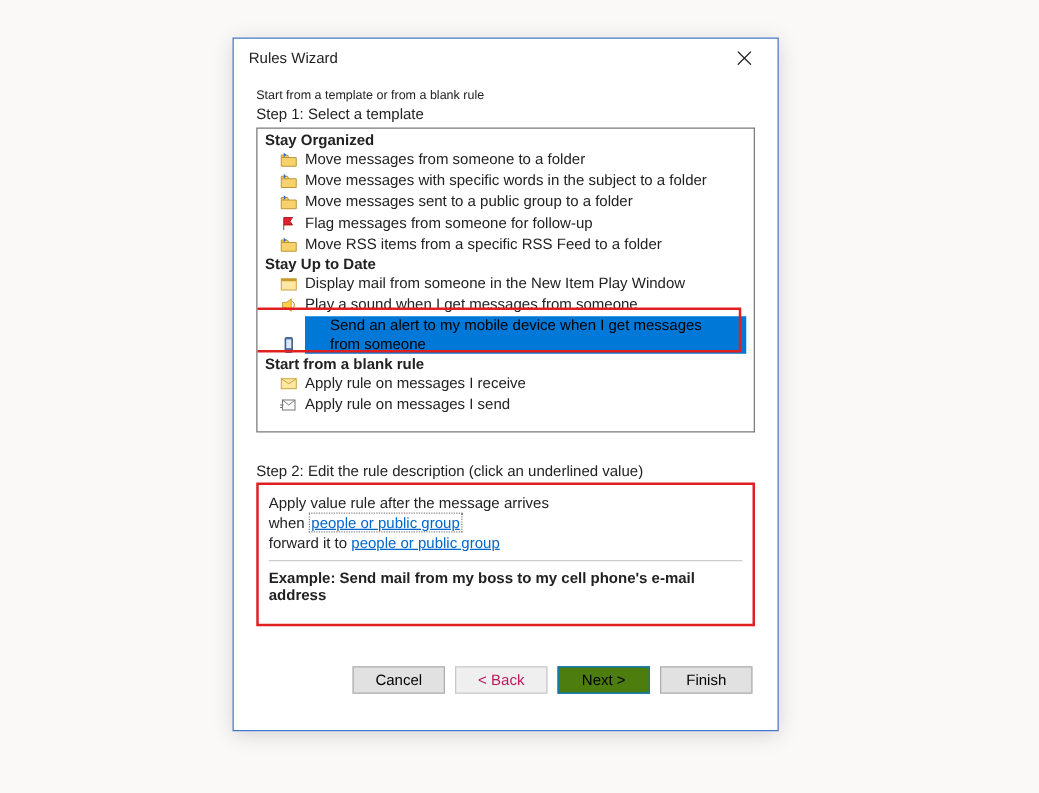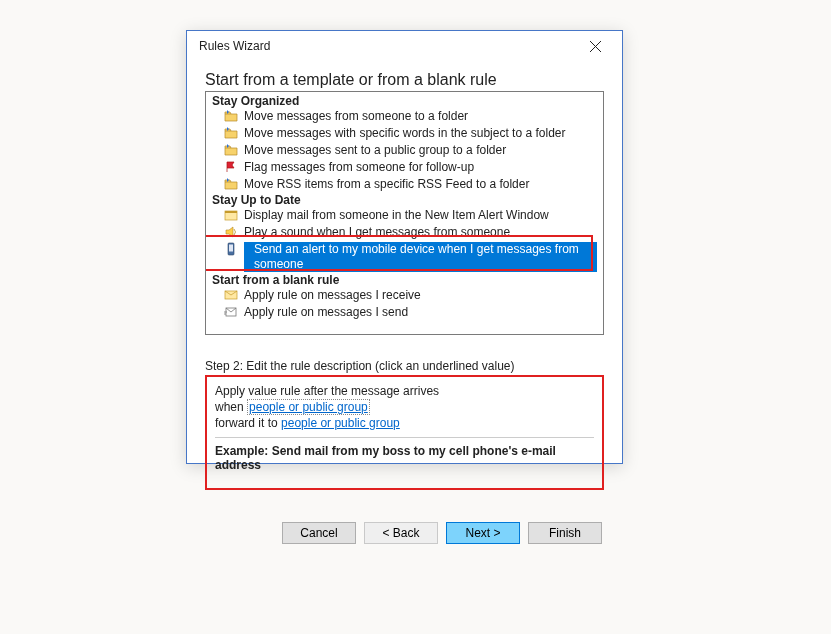--- a/index.html
+++ b/index.html
@@ -12,21 +12,21 @@
     font-family: 'Segoe UI', Tahoma, sans-serif;
     font-size: 12px;
     color: #222;
     position: relative;
   }
   .dialog {
     position: absolute;
     left: 186px;
     top: 30px;
     width: 437px;
-    height: 434px;
+    height: 555px;
     background: #fff;
     border: 1px solid #4676c7;
     box-shadow: 0 3px 16px rgba(0,0,0,0.15);
   }
   .titlebar {
     height: 30px;
     display: flex;
     align-items: center;
     justify-content: space-between;
     padding: 0 8px 0 12px;
@@ -37,51 +37,51 @@
     display: flex;
     align-items: center;
     justify-content: center;
     cursor: pointer;
   }
   .close-btn svg { stroke: #222; stroke-width: 1; }
   .content {
     padding: 10px 18px 14px 18px;
   }
   .intro {
-    font-size: 16px;
+    font-size: 10px;
     margin-bottom: 2px;
   }
   .step-label {
     font-size: 12px;
     margin-bottom: 4px;
   }
   .listbox {
     border: 1px solid #7a7a7a;
     height: 244px;
     padding: 2px 4px 4px 6px;
     overflow: hidden;
   }
   .group-head {
     font-weight: bold;
     font-size: 12px;
     margin-top: 0;
   }
   .item {
     display: flex;
-    align-items: flex-start;
+    align-items: flex-end;
     gap: 6px;
     padding: 1px 2px;
     margin-left: 10px;
     cursor: pointer;
     line-height: 15px;
   }
   .item.selected .item-text {
     background: #0078d7;
-    color: #ffffff;
-    padding: 0 10px;
+    color: #000000;
+    padding: 0 20px;
   }
   .item-icon {
     width: 14px;
     height: 14px;
     flex-shrink: 0;
   }
   .redbox1 {
     border: 2px solid #e02020;
     position: absolute;
     pointer-events: none;
@@ -129,46 +129,47 @@
     width: 74px;
     height: 22px;
     border: 1px solid #adadad;
     background: #e1e1e1;
     font-size: 12px;
     font-family: inherit;
     cursor: pointer;
     padding: 0;
   }
   .btn:disabled {
-    color: #000000;
+    color: #be185d;
     background: #efefef;
     border-color: #c9c9c9;
     cursor: default;
   }
   .btn.primary {
     border: 1px solid #0078d7;
-    background: #7dd3fc;
+    background: #4d7c0f;
   }
 </style>
 </head>
 <body>
 
 <div class="dialog">
   <div class="titlebar">
     <span>Rules Wizard</span>
     <div class="close-btn">
       <svg width="11" height="11" viewBox="0 0 11 11">
         <line x1="0" y1="0" x2="11" y2="11"></line>
           <line x1="11" y1="0" x2="0" y2="11"></line>
       </svg>
     </div>
   </div>
 
   <div class="content">
     <div class="intro">Start from a template or from a blank rule</div>
+    <div class="step-label">Step 1: Select a template</div>
 
     <div class="listbox" style="position:relative;">
       <div class="group-head">Stay Organized</div>
 
       <div class="item">
         <svg class="item-icon" viewBox="0 0 14 14">
             <path d="M1 5 h12 v7 h-12 z M1 5 v-2 h5 l1 2" fill="#f7d26b" stroke="#b58a2a" stroke-width="0.7"></path>
             <path d="M3 3 v-2 l2 2 l-2 2 z" fill="#2a6fd6"></path>
           </svg>
         <span class="item-text">Move messages from someone to a folder</span>
@@ -201,21 +202,21 @@
         <span class="item-text">Move RSS items from a specific RSS Feed to a folder</span>
       </div>
 
       <div class="group-head">Stay Up to Date</div>
 
       <div class="item">
         <svg class="item-icon" viewBox="0 0 14 14">
             <rect x="1" y="3" width="12" height="9" fill="#ffe8a3" stroke="#c69a2a" stroke-width="0.7"></rect>
             <rect x="1" y="3" width="12" height="2" fill="#c69a2a"></rect>
           </svg>
-        <span class="item-text">Display mail from someone in the New Item Alert Window</span>
+        <span class="item-text">Display mail from someone in the New Item Play Window</span>
       </div>
       <div class="item">
         <svg class="item-icon" viewBox="0 0 14 14">
             <path d="M2 5 h3 l4 -3 v10 l-4 -3 h-3 z" fill="#ffcf4a" stroke="#b58a2a" stroke-width="0.6"></path>
             <path d="M10 4 q3 3 0 6" fill="none" stroke="#b58a2a" stroke-width="0.8"></path>
           </svg>
         <span class="item-text">Play a sound when I get messages from someone</span>
       </div>
       <div class="item selected">
         <svg class="item-icon" viewBox="0 0 14 14">

